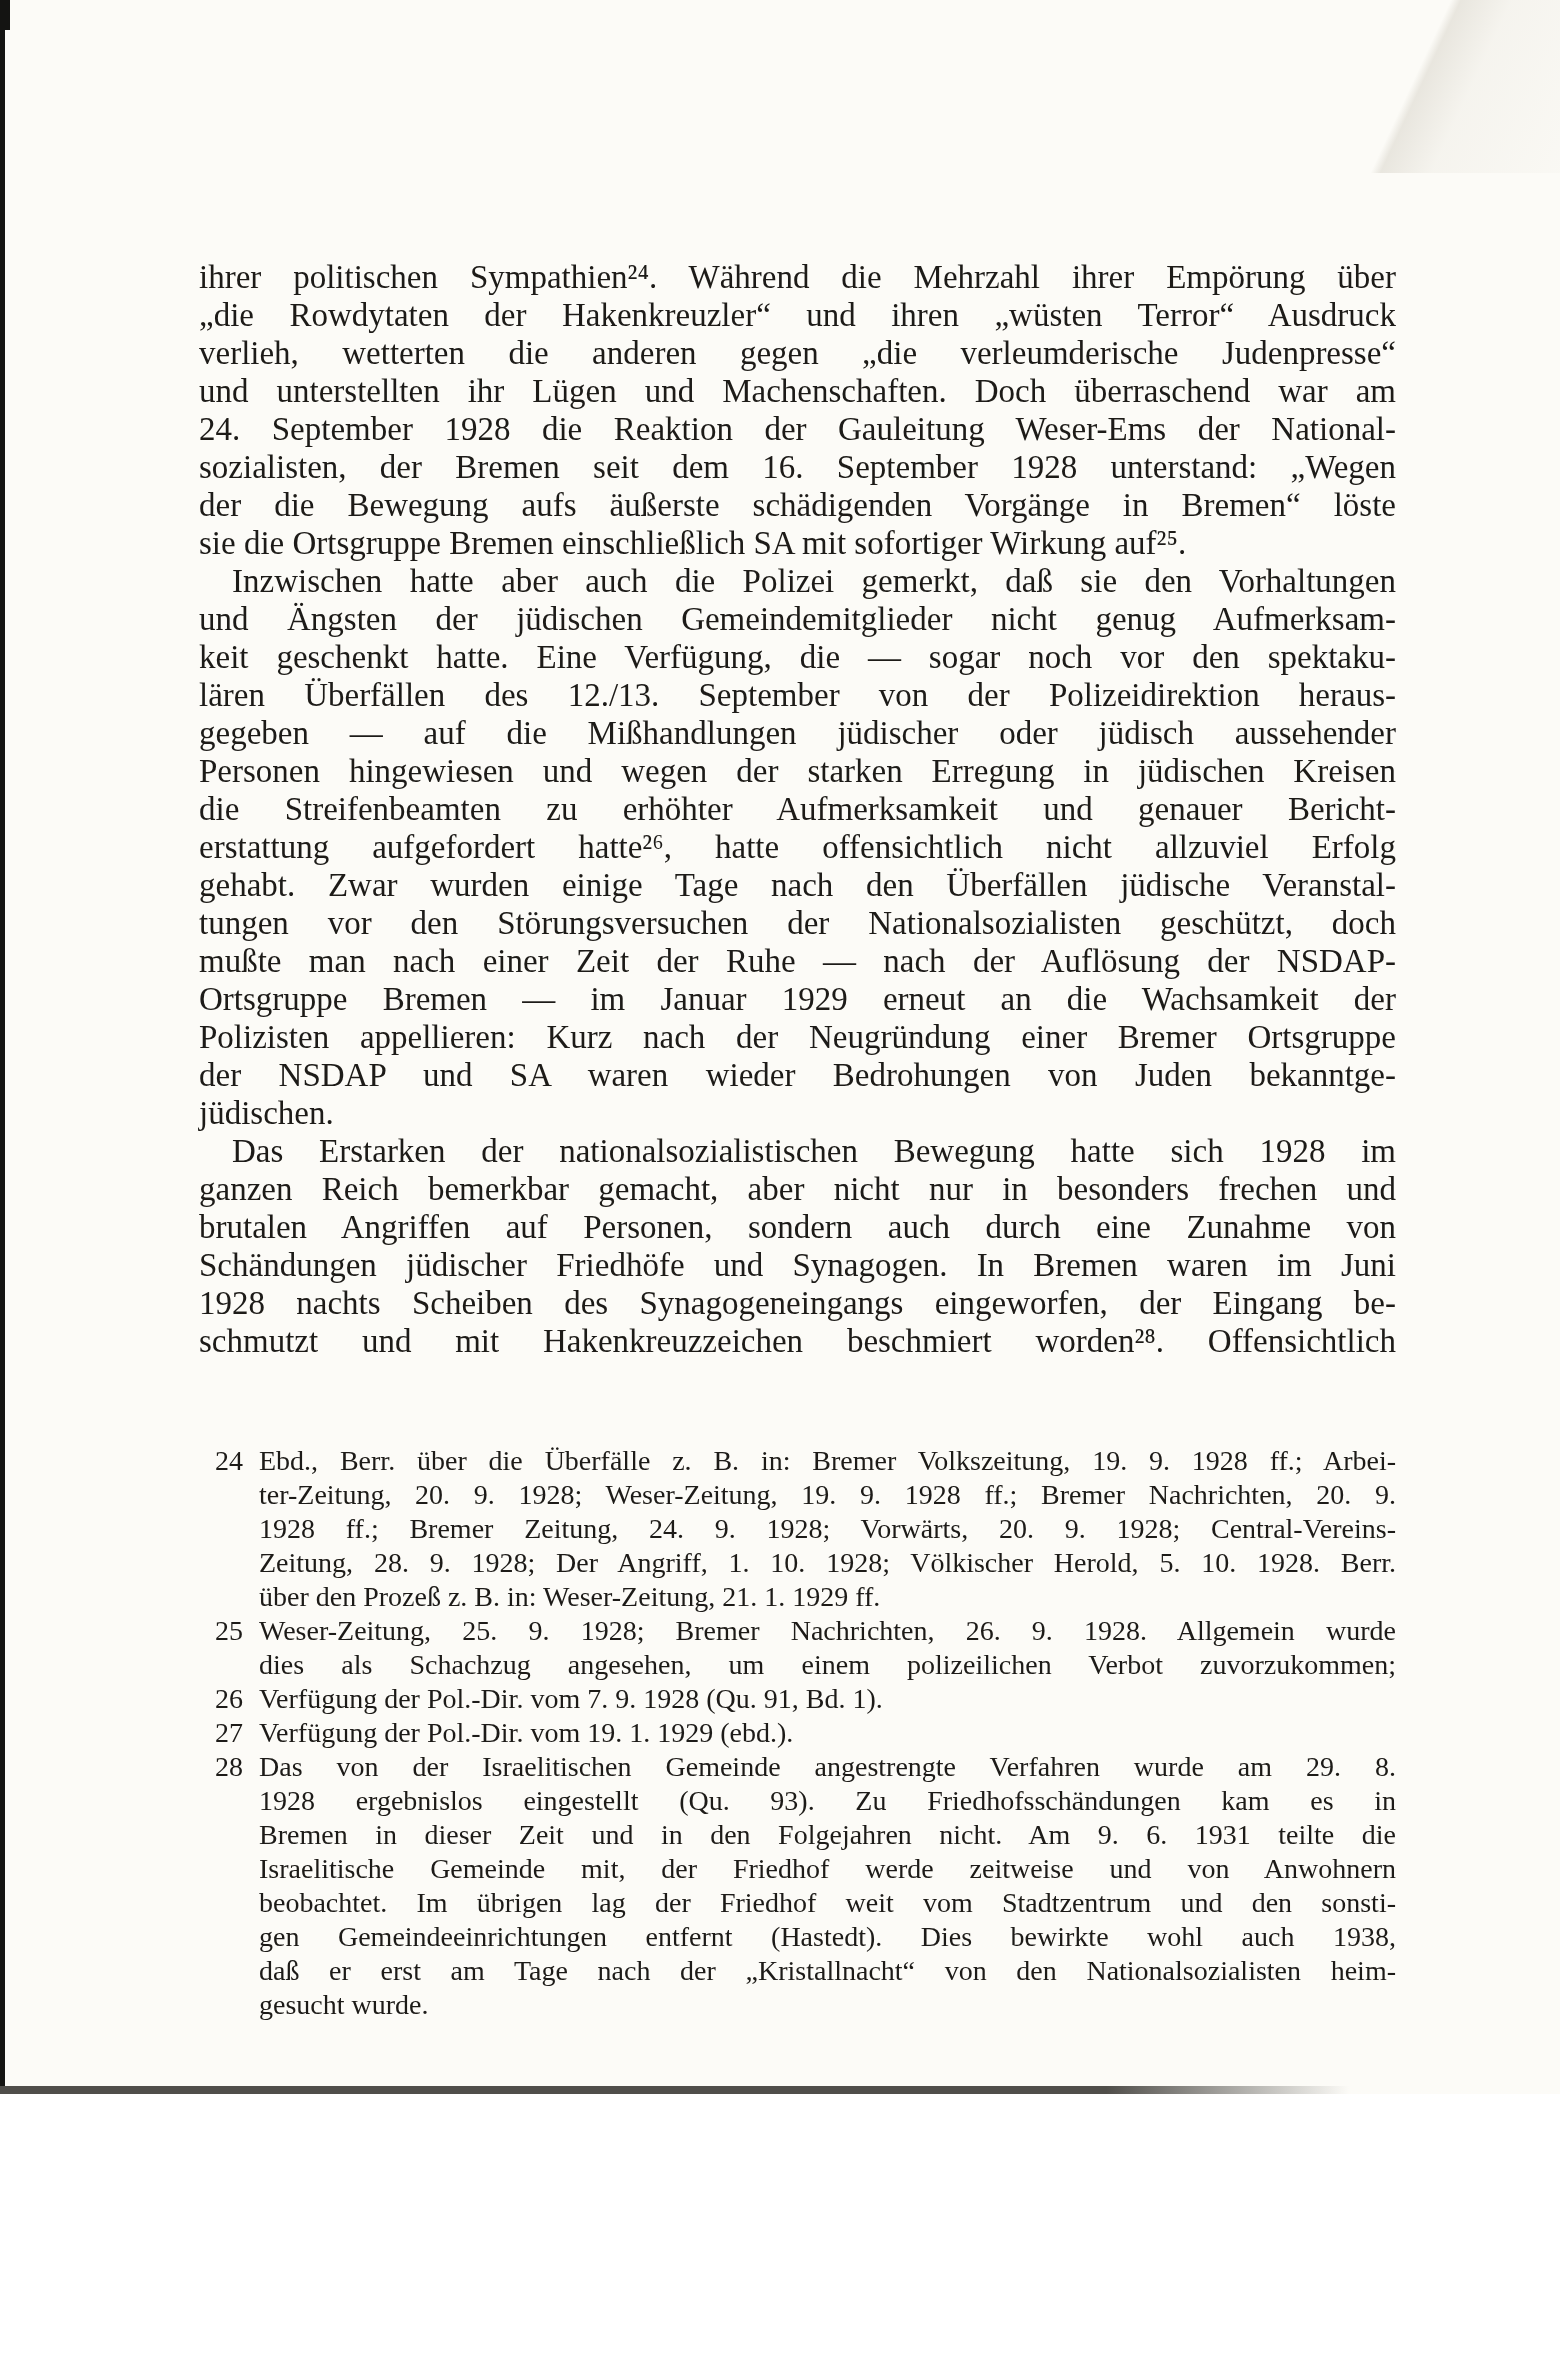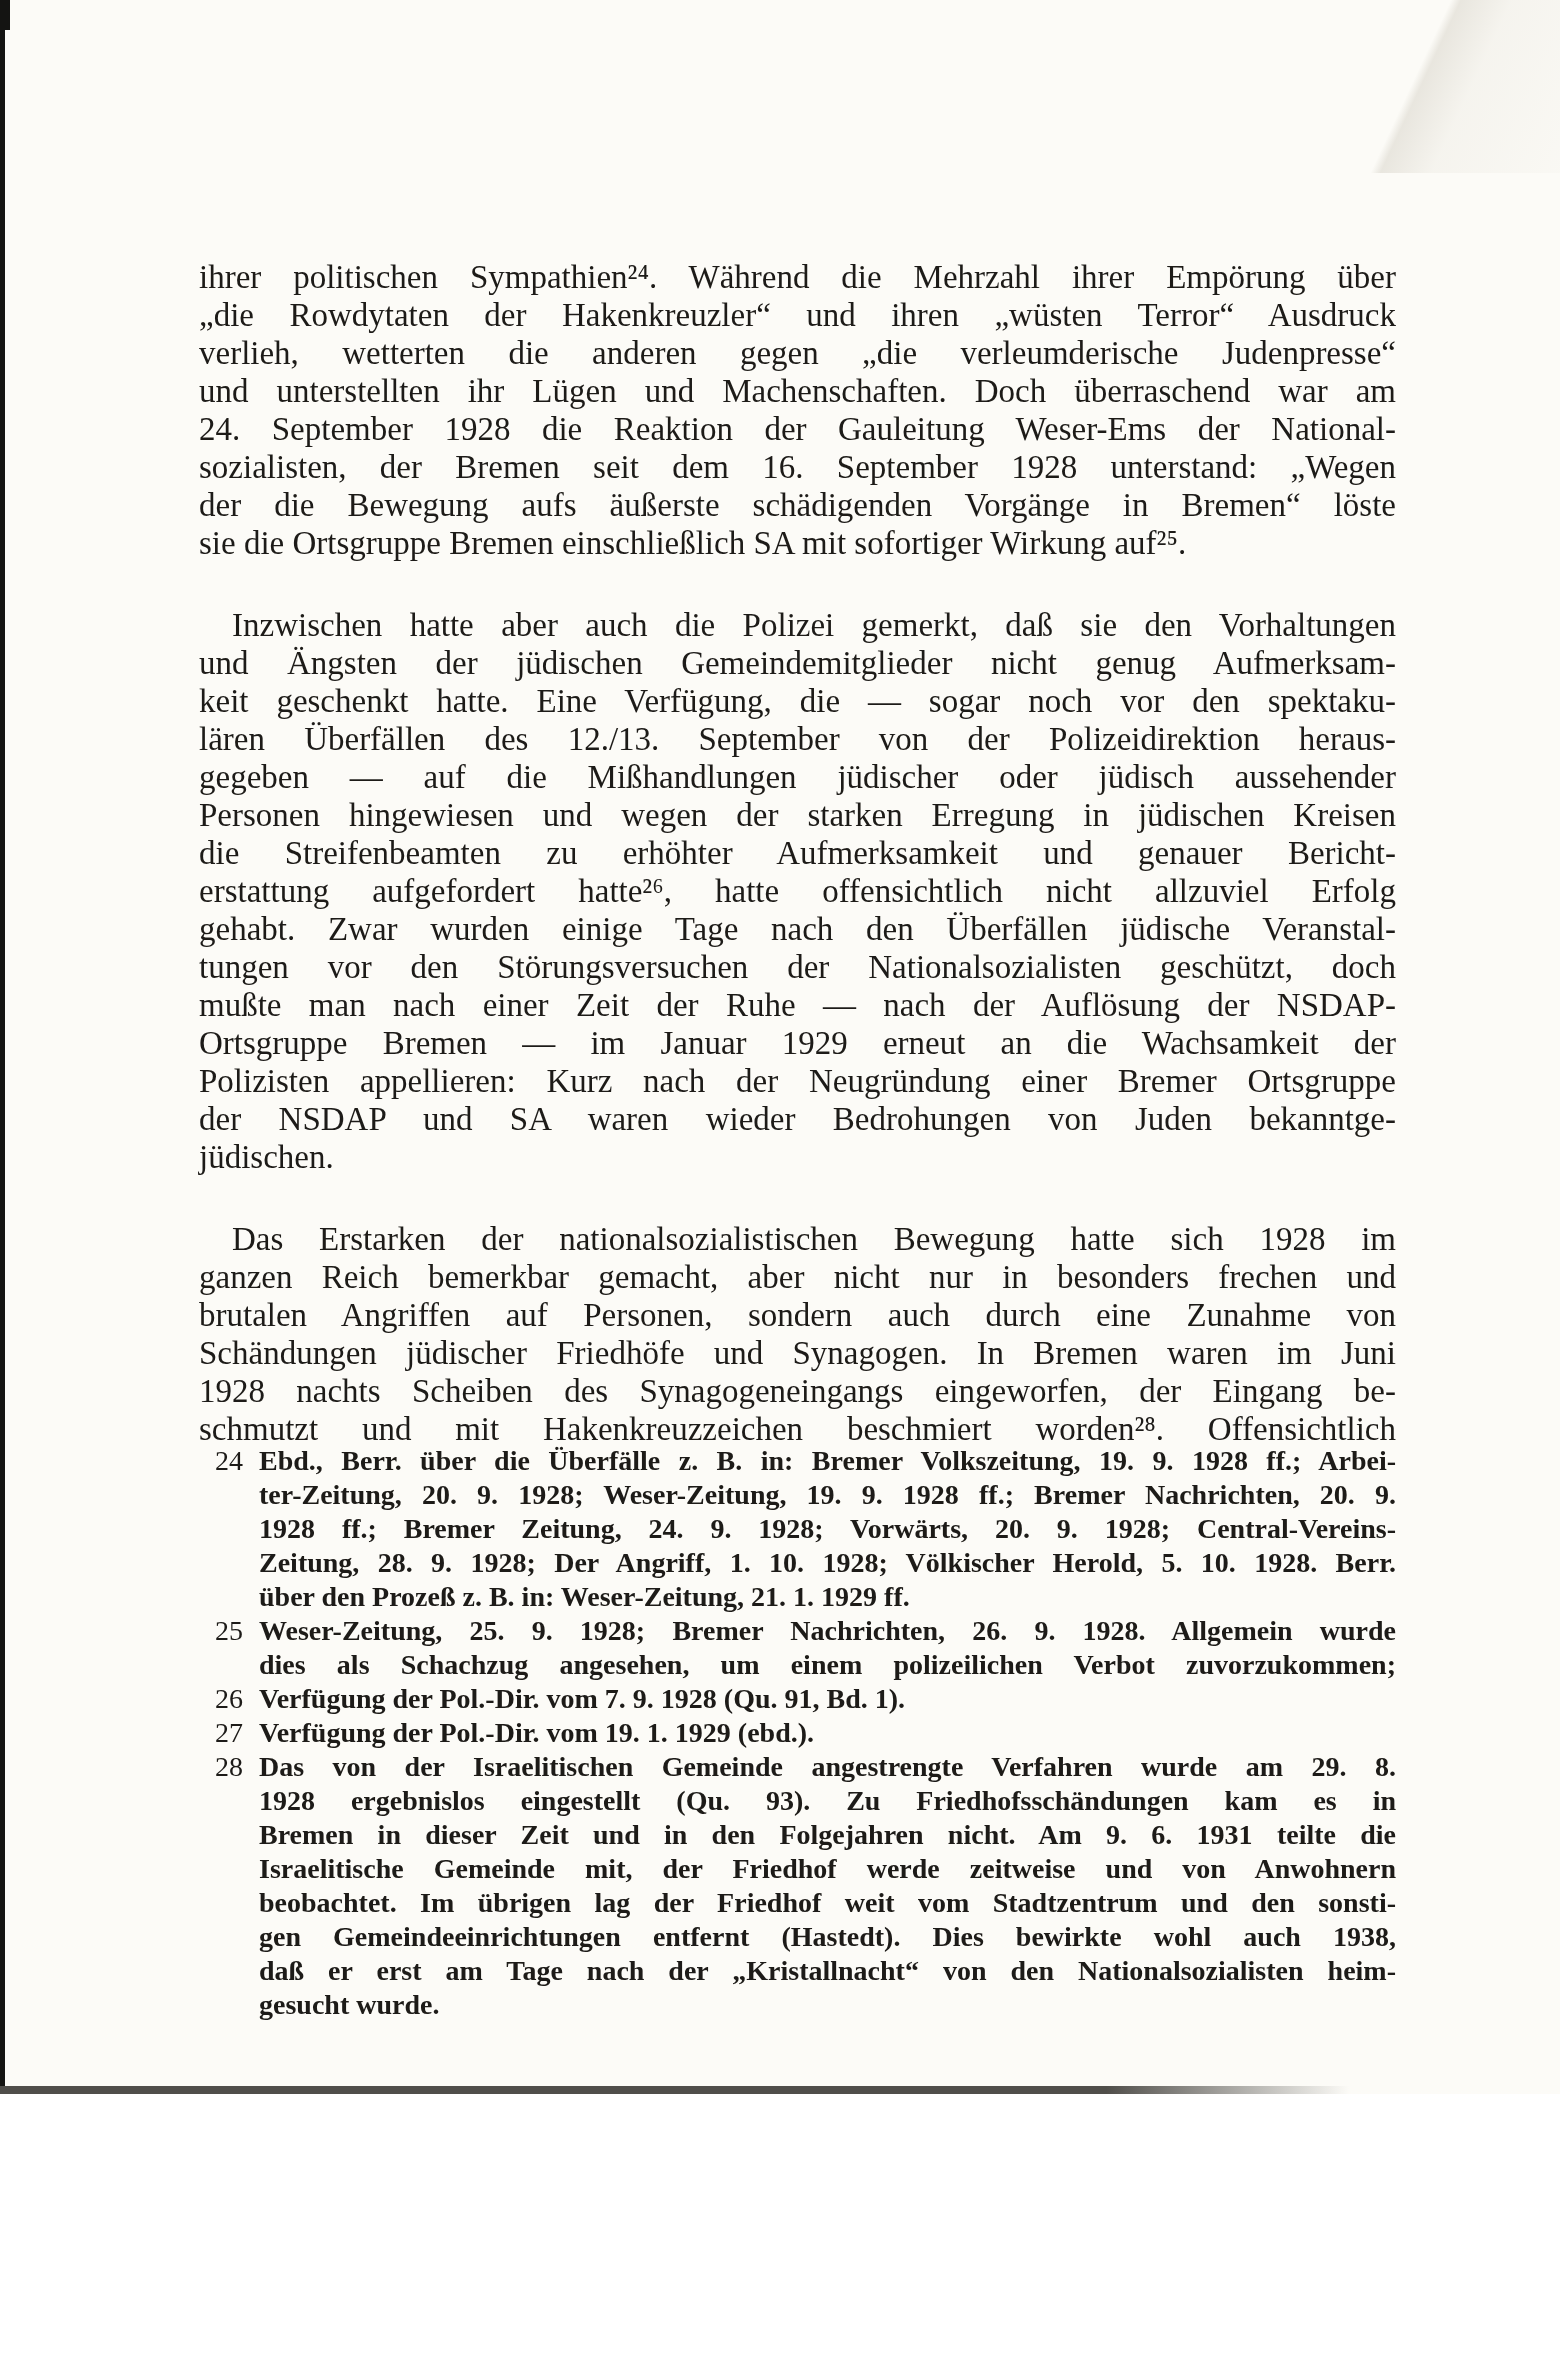--- a/index.html
+++ b/index.html
@@ -22,34 +22,33 @@
 
   
   .textblock{
     position:absolute;left:199px;top:258px;width:1197px;
     font-size:33px;line-height:38px;
   }
   .bl{
     text-align:justify;text-align-last:justify;-moz-text-align-last:justify;
     text-justify:inter-word;white-space:normal;
   }
-  .bl.indent{text-indent:33px;margin-top:44px;}
+  .bl.indent{text-indent:33px;}
   .bl.end{text-align-last:left;-moz-text-align-last:left;}
 
   
   .footnotes{
     position:absolute;left:197px;top:1444px;width:1199px;
     font-size:28px;line-height:34px;
   }
   .fn{position:relative;padding-left:62px;}
   .fn-num{position:absolute;left:18px;top:0;}
   .fnl{
     text-align:justify;text-align-last:justify;-moz-text-align-last:justify;
     text-justify:inter-word;
-    font-weight:bold;
   }
   .fnl.last{text-align-last:left;-moz-text-align-last:left;}
 
   .page-number{position:absolute;left:147px;top:2100px;font-size:28px;line-height:36px;}
 </style>
 </head>
 <body>
 
 <div class="page">
 

